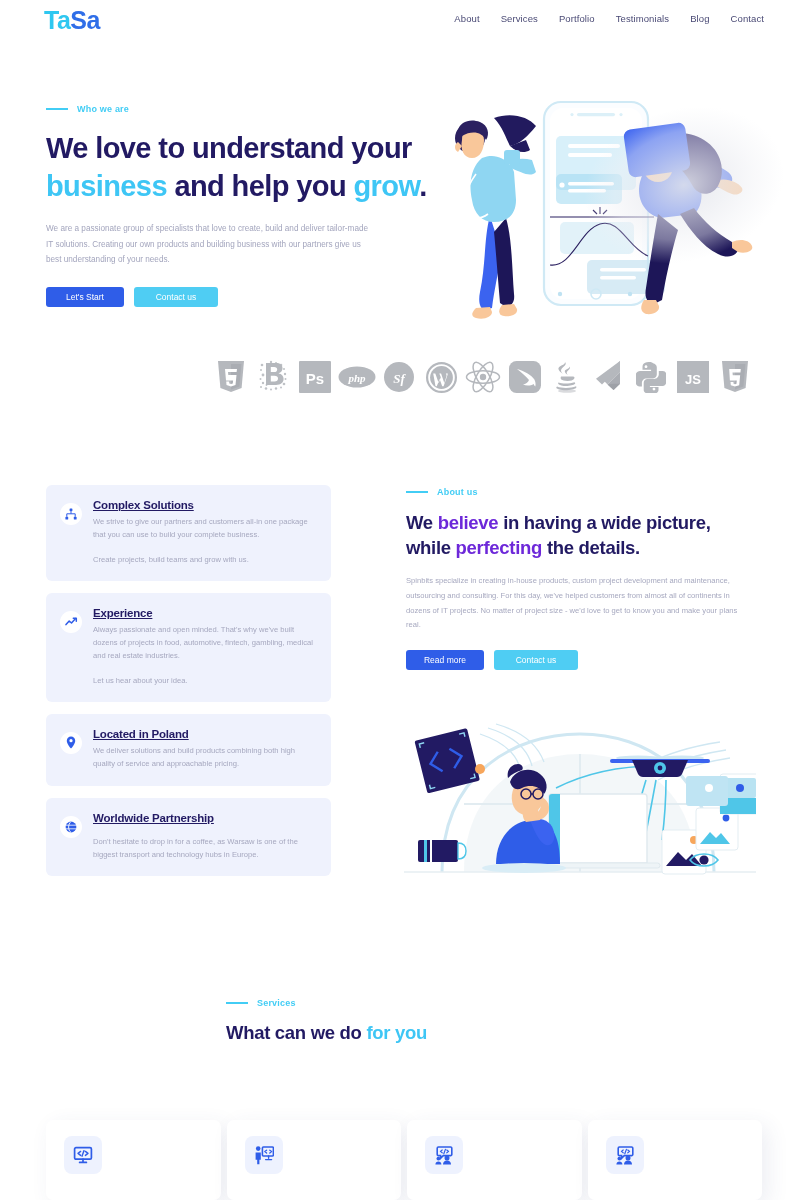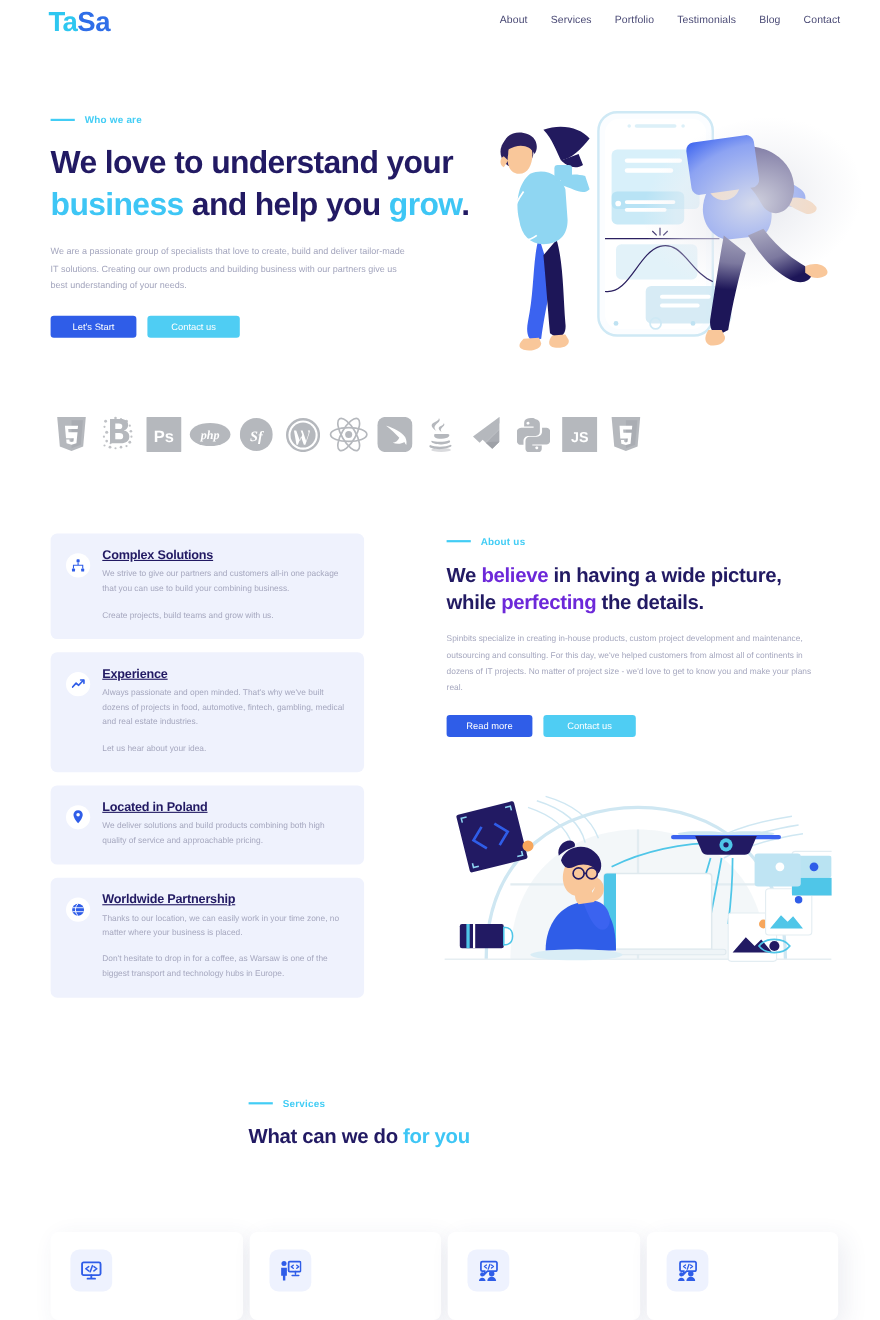--- a/index.html
+++ b/index.html
@@ -56,22 +56,22 @@
   
   .hero-art { position:absolute; left:432px; top:0px; width:360px; height:230px; }
   .smudge {
     position:absolute; right:8px; top:14px; width:200px; height:150px;
     background: radial-gradient(ellipse at 50% 50%, rgba(228,230,236,.9) 0%, rgba(240,241,245,.45) 50%, rgba(255,255,255,0) 72%);
     transform: rotate(-16deg);
   }
 
   
   .techs {
-    position:absolute; top:372px; left:44px; width:712px; height:46px;
-    display:flex; justify-content:flex-start; align-items:center;
+    position:absolute; top:354px; left:44px; width:712px; height:46px;
+    display:flex; justify-content:flex-end; align-items:center;
   }
   .tech { width:42px; height:42px; display:flex; align-items:center; justify-content:center; }
   .tech svg { display:block; }
 
   
   .features { position:absolute; top:485px; left:46px; width:285px; }
   .fcard {
     background:#eff2fd; border-radius:6px; padding:14px 16px 15px 14px;
     display:flex; gap:11px; margin-bottom:12px;
   }
@@ -349,21 +349,21 @@
       <div class="ficon">
         <svg width="12" height="12" viewBox="0 0 12 12">
             <rect x="4.6" y="0.4" width="2.8" height="2.8" rx="0.6" fill="#2f5de8"></rect>
             <rect x="0.4" y="8.8" width="2.8" height="2.8" rx="0.6" fill="#2f5de8"></rect>
             <rect x="8.8" y="8.8" width="2.8" height="2.8" rx="0.6" fill="#2f5de8"></rect>
             <path d="M6 3.2v2.6M1.8 8.8V5.8h8.4v3" stroke="#2f5de8" stroke-width="1" fill="none"></path>
           </svg>
       </div>
       <div class="fbody">
         <h3>Complex Solutions</h3>
-        <p>We strive to give our partners and customers all-in one package that you can use to build your combining business.</p>
+        <p>We strive to give our partners and customers all-in one package that you can use to build your complete business.</p>
         <p class="second">Create projects, build teams and grow with us.</p>
       </div>
     </div>
 
     <div class="fcard">
       <div class="ficon">
         <svg width="13" height="11" viewBox="0 0 13 11">
             <path d="M1 8.6 4.2 5l2.3 2L10.6 2.6" stroke="#2f5de8" stroke-width="1.5" fill="none" stroke-linecap="round" stroke-linejoin="round"></path>
             <path d="M8.3 2.2h3v3" stroke="#2f5de8" stroke-width="1.5" fill="none" stroke-linecap="round" stroke-linejoin="round"></path>
           </svg>
@@ -391,21 +391,20 @@
     <div class="fcard">
       <div class="ficon">
         <svg width="12" height="12" viewBox="0 0 12 12">
             <circle cx="6" cy="6" r="5.4" fill="#2f5de8"></circle>
             <path d="M6 .6c-1.6 1.5-2.4 3.4-2.4 5.4S4.4 10.5 6 11.4" stroke="#fff" stroke-width="0.9" fill="none"></path>
             <path d="M0.9 4.2h10.2M0.9 7.8h10.2" stroke="#fff" stroke-width="0.8"></path>
           </svg>
       </div>
       <div class="fbody">
         <h3>Worldwide Partnership</h3>
-        <p>Thanks to our location, we can easily work in your time zone, no matter where your business is placed.</p>
         <p class="second">Don't hesitate to drop in for a coffee, as Warsaw is one of the biggest transport and technology hubs in Europe.</p>
       </div>
     </div>
   </div>
 
   <section class="about">
     <div class="eyebrow">
       <span class="dash"></span>
       <span class="etxt">About us</span>
     </div>

